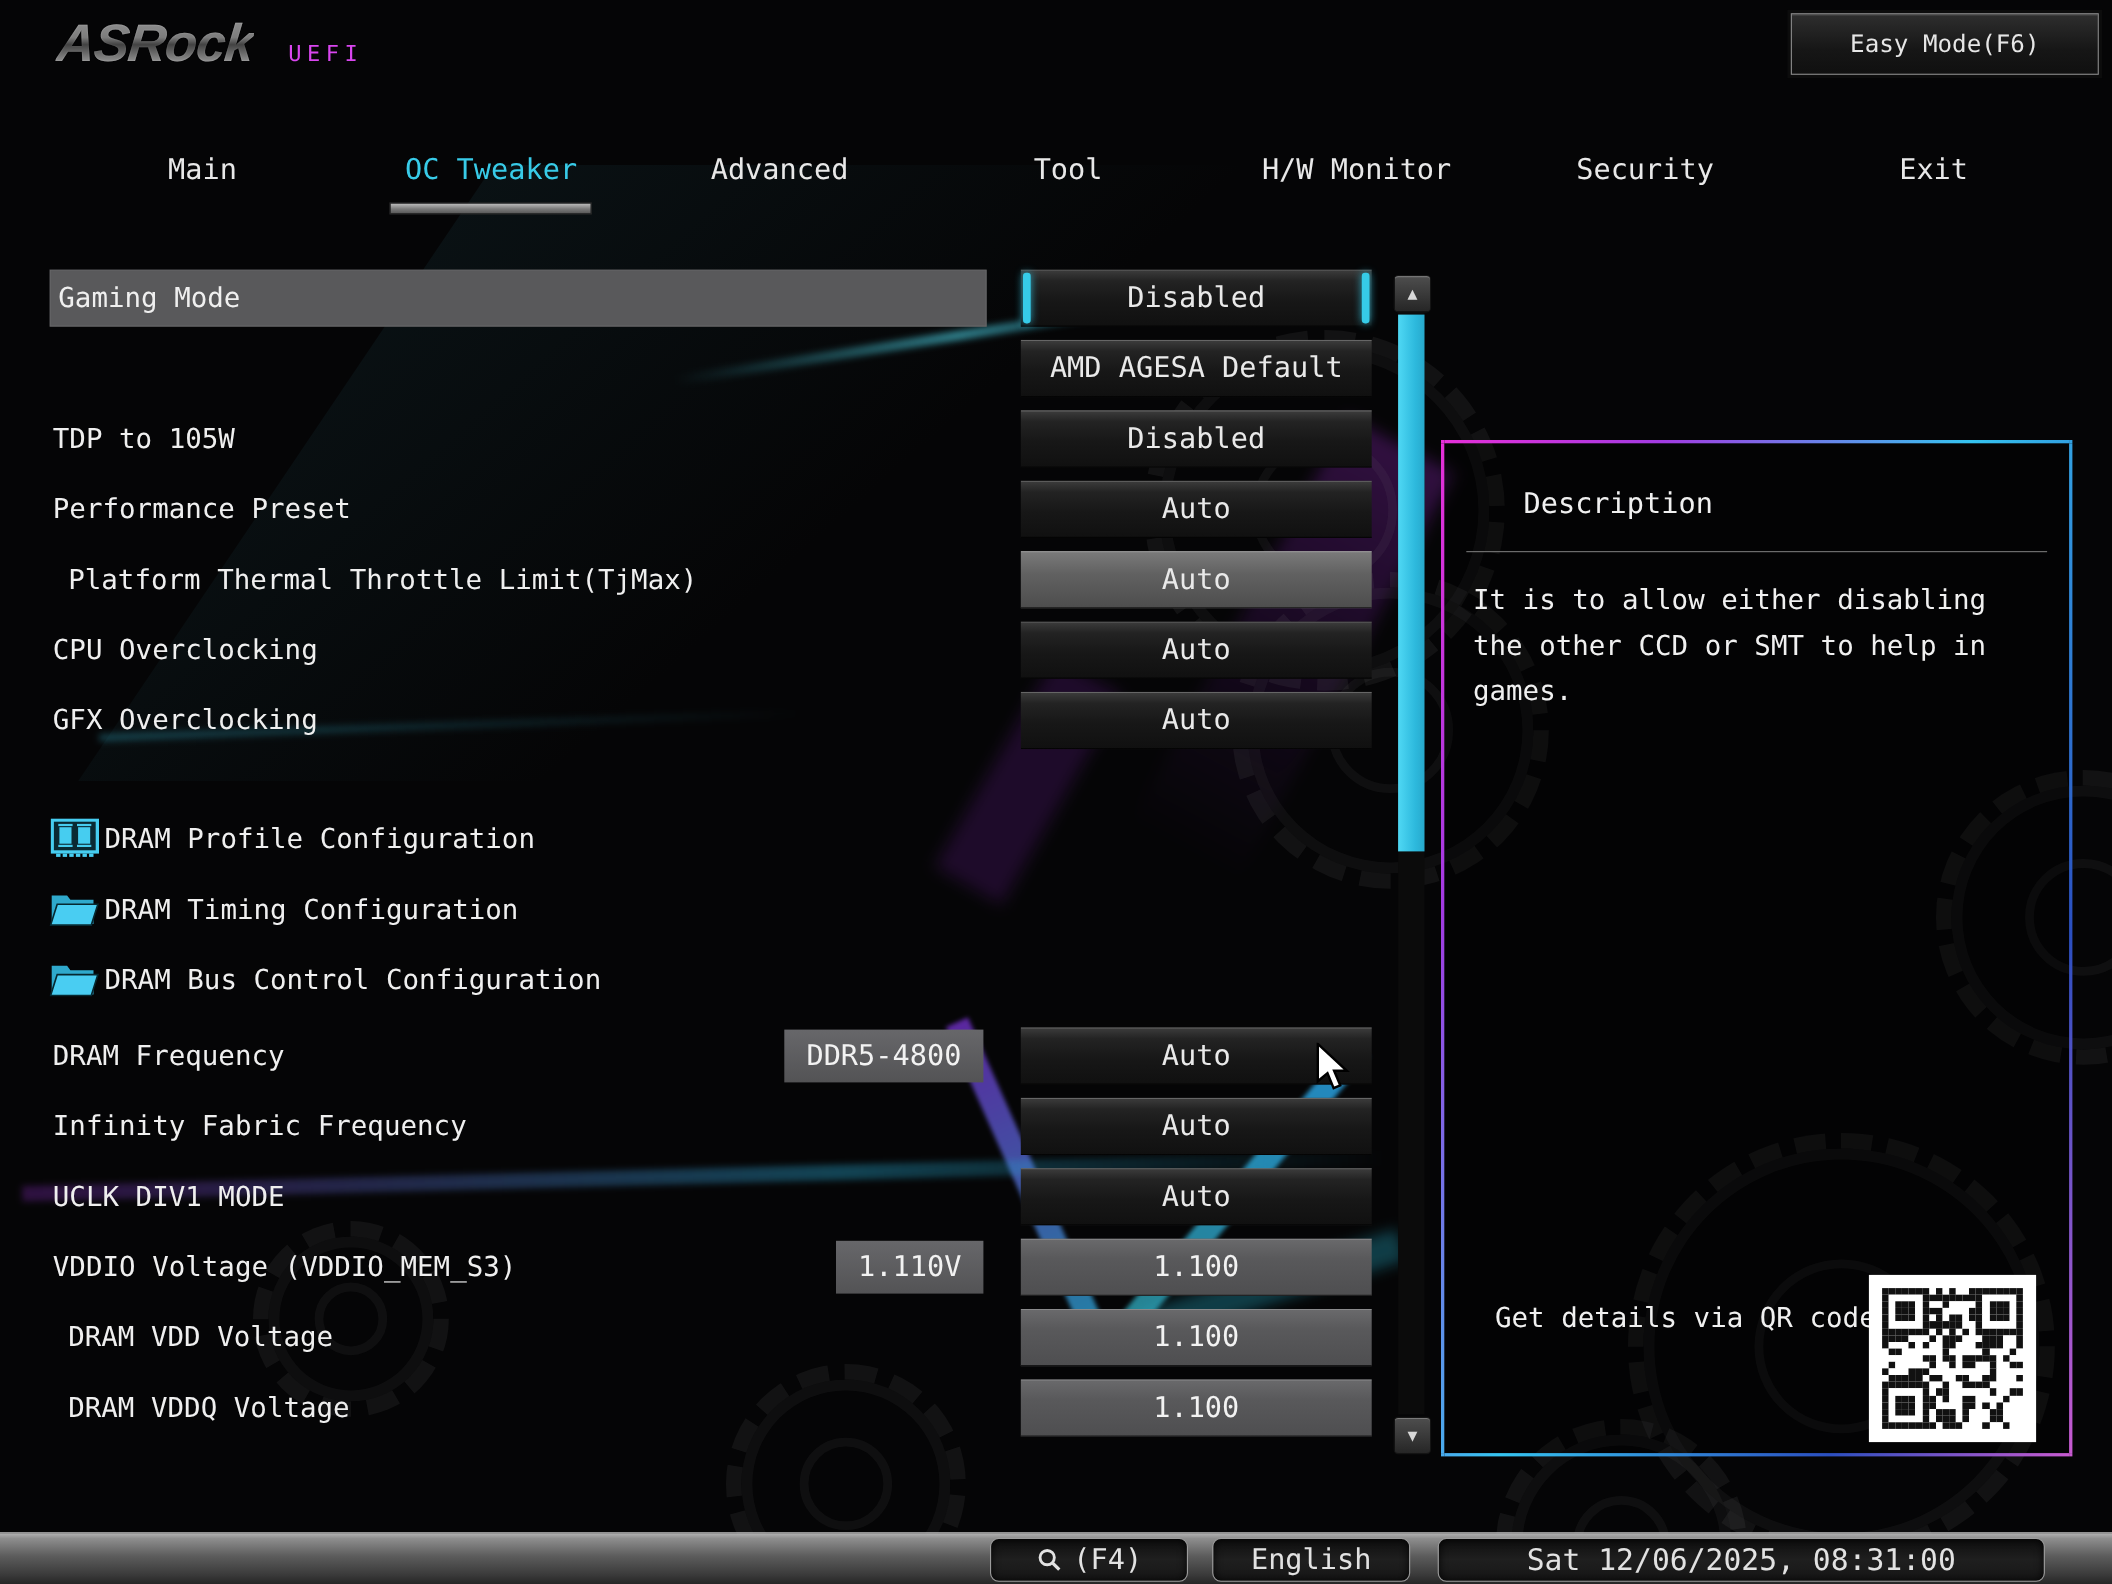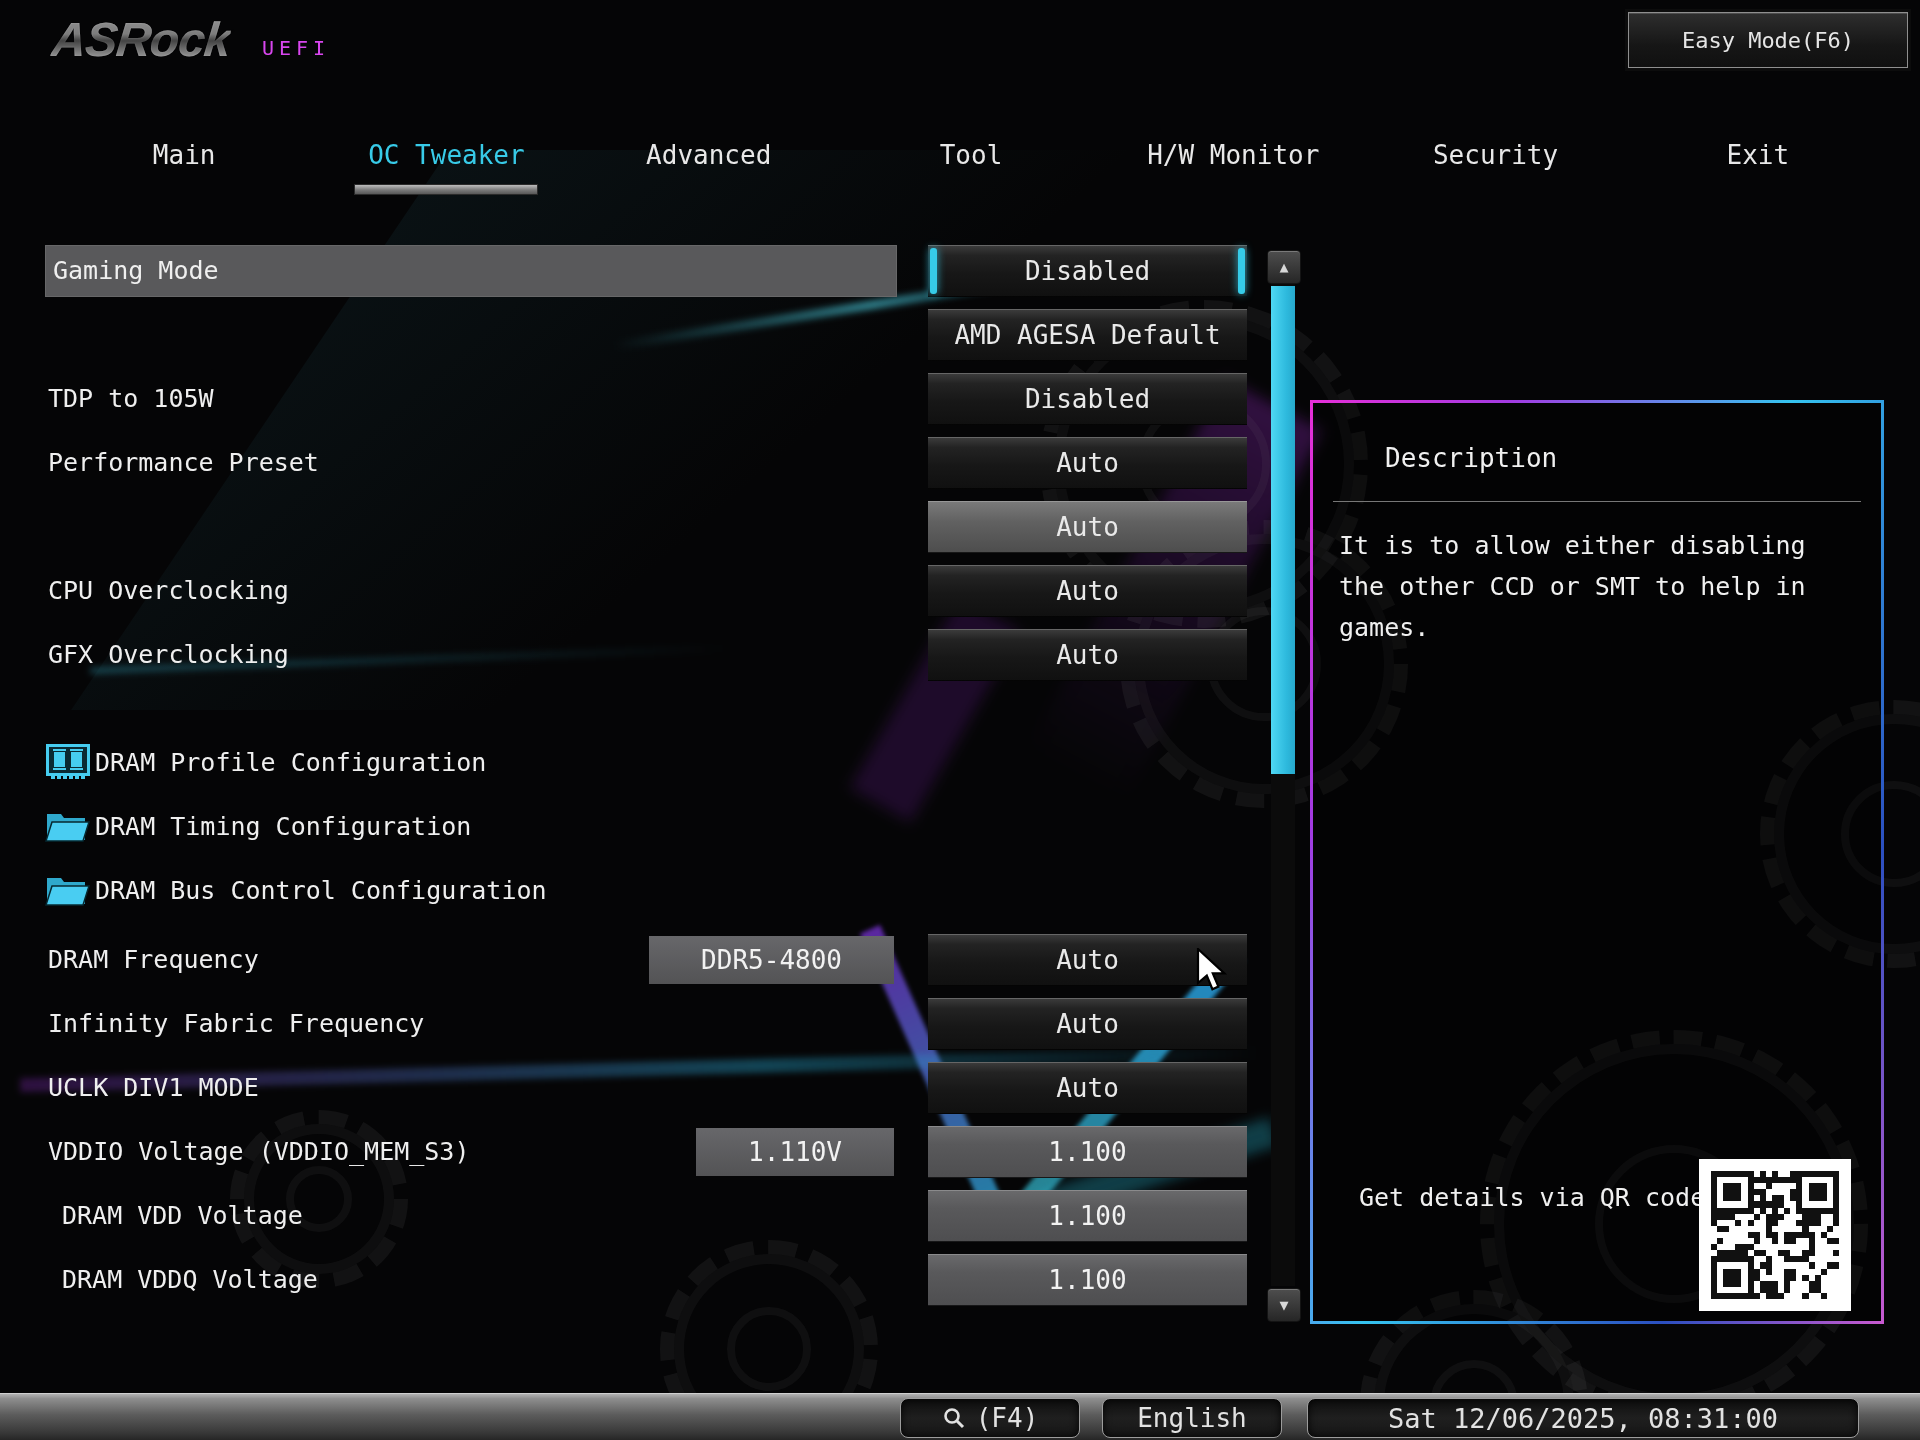--- a/index.html
+++ b/index.html
@@ -48,21 +48,21 @@
   .val-btn{position:absolute;right:0;top:0;width:319px;height:52px;display:flex;align-items:center;justify-content:center;
        font-size:26px;color:#e9e9e9;
        background:linear-gradient(180deg,#3d3d3d 0%,#232323 20%,#171717 55%,#101010 100%);
        box-shadow:inset 0 1px 0 rgba(255,255,255,.22), inset 0 -1px 0 rgba(0,0,0,.7);}
   .val-btn.highlight{background:linear-gradient(180deg,#7b7b7b 0%,#616161 40%,#4d4d4d 100%);}
   .val-btn.gray{background:linear-gradient(180deg,#6a6a6c 0%,#59595b 35%,#4e4e50 100%);color:#f2f2f2;}
   .val-btn.selected::before,.val-btn.selected::after{content:"";position:absolute;top:3px;bottom:3px;width:7px;
        border-radius:3px;background:#36cbe8;box-shadow:0 0 8px rgba(54,203,232,.8);}
   .val-btn.selected::before{left:2px;} .val-btn.selected::after{right:2px;}
   .info-box{position:absolute;right:353px;top:2px;height:48px;display:flex;align-items:center;justify-content:center;
-       padding:0 52px;background:linear-gradient(180deg,#67676a,#55555帮 35%,#515153);background:linear-gradient(180deg,#67676a,#535355);
+       padding:0 20px;background:linear-gradient(180deg,#67676a,#55555帮 35%,#515153);background:linear-gradient(180deg,#67676a,#535355);
        color:#f2f2f2;font-size:26px;white-space:nowrap;}
   .link-row{display:flex;align-items:center;gap:4px;height:52px;}
   .cfg-icon{width:46px;height:38px;display:flex;align-items:center;justify-content:center;}
   .link-label{font-size:25px;color:#efefef;white-space:nowrap;}
   
   .sb-btn{left:1267px;width:32px;height:32px;background:linear-gradient(180deg,#4e4e4e,#262626);
        border:1px solid #141414;border-radius:4px;color:#d8d8d8;font-size:15px;
        display:flex;align-items:center;justify-content:center;z-index:3;
        box-shadow:inset 0 1px 0 rgba(255,255,255,.25);}
   .sb-track{left:1271px;top:284px;width:24px;height:1002px;background:#0b0b0b;z-index:2;}
@@ -157,20 +157,21 @@
     </div>
     <div class="row">
       <div class="row-label">TDP to 105W</div>
       <div class="val-btn">Disabled</div>
     </div>
     <div class="row">
       <div class="row-label">Performance Preset</div>
       <div class="val-btn">Auto</div>
     </div>
     <div class="row">
+      <div class="row-label indent">Platform Thermal Throttle Limit(TjMax)</div>
       <div class="val-btn highlight">Auto</div>
     </div>
     <div class="row">
       <div class="row-label">CPU Overclocking</div>
       <div class="val-btn">Auto</div>
     </div>
     <div class="row">
       <div class="row-label">GFX Overclocking</div>
       <div class="val-btn">Auto</div>
     </div>

